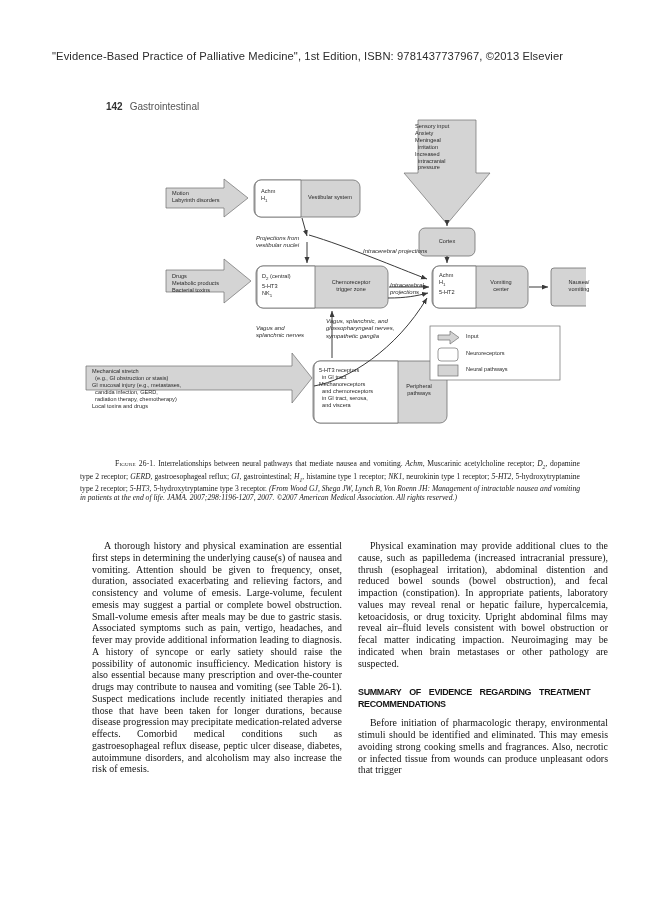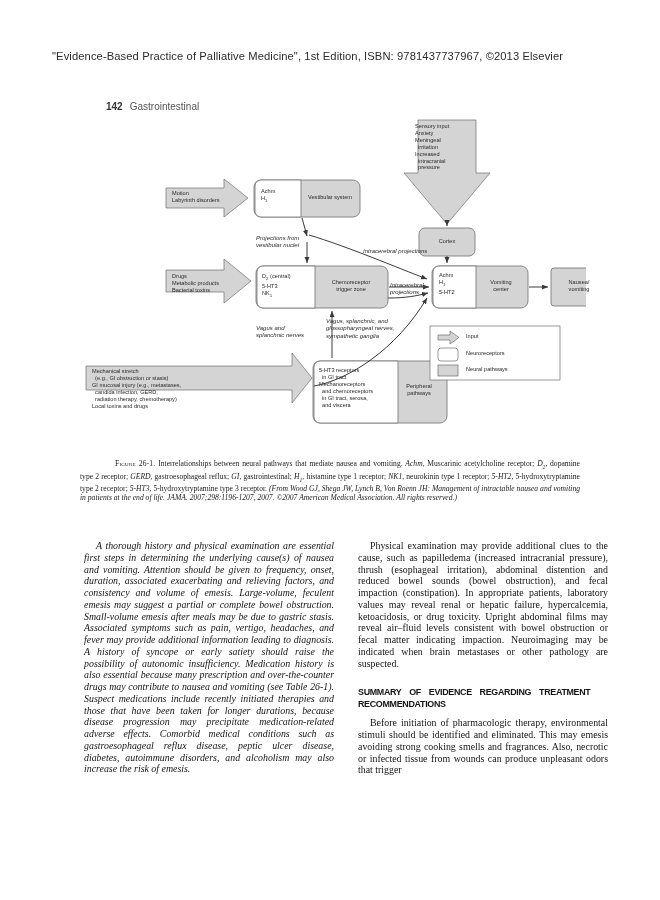--- a/index.html
+++ b/index.html
@@ -33,21 +33,21 @@
     position:absolute;left:80px;top:459px;width:500px;
     font-size:7.6px;line-height:9.1px;text-align:justify;color:#1a1a1a;
   }
   .caption .fnum{font-variant:small-caps;letter-spacing:.2px;margin-left:35px;}
   .caption i{margin-top:32px;}
   .caption sub{font-size:5.6px;}
 
   
   .col{position:absolute;top:540px;width:250px;
        font-size:9.9px;line-height:11.75px;text-align:justify;color:#141414;}
-  .col.left{left:84px;font-style:italic;}
+  .col.left{left:92px;}
   .col.right{left:330px;margin-left:28px;}
   .col p{margin:0 0 0 0;text-indent:12px;}
   .col h2{
     font-family:"Liberation Sans",sans-serif;
     font-size:9.6px;line-height:11.6px;font-weight:bold;
     margin:17px 0 8px 0;letter-spacing:-0.35px;
     transform:scaleX(0.93);transform-origin:left center;
   }
 </style>
 </head>

